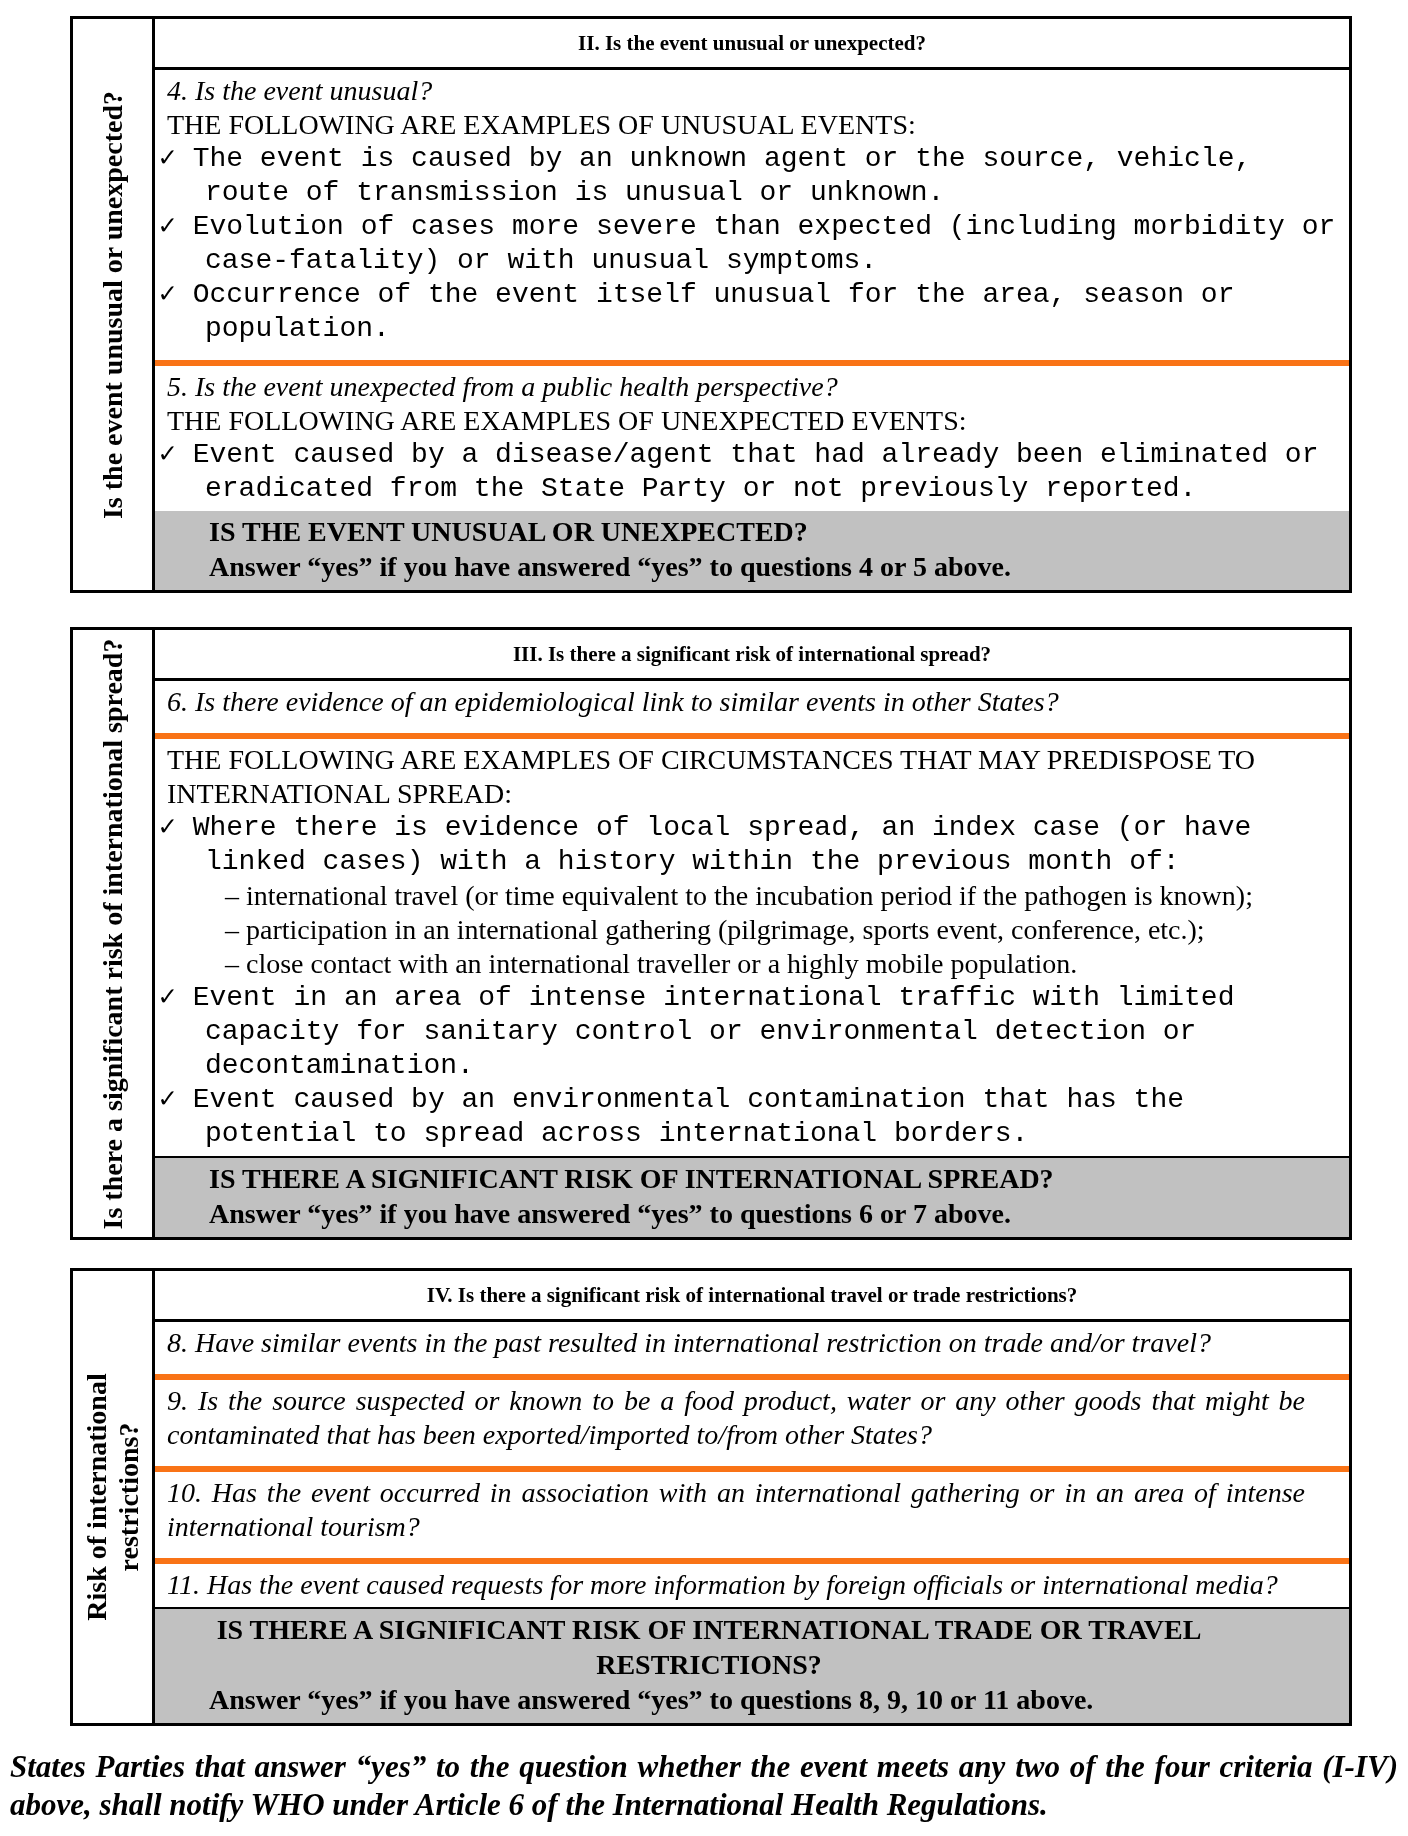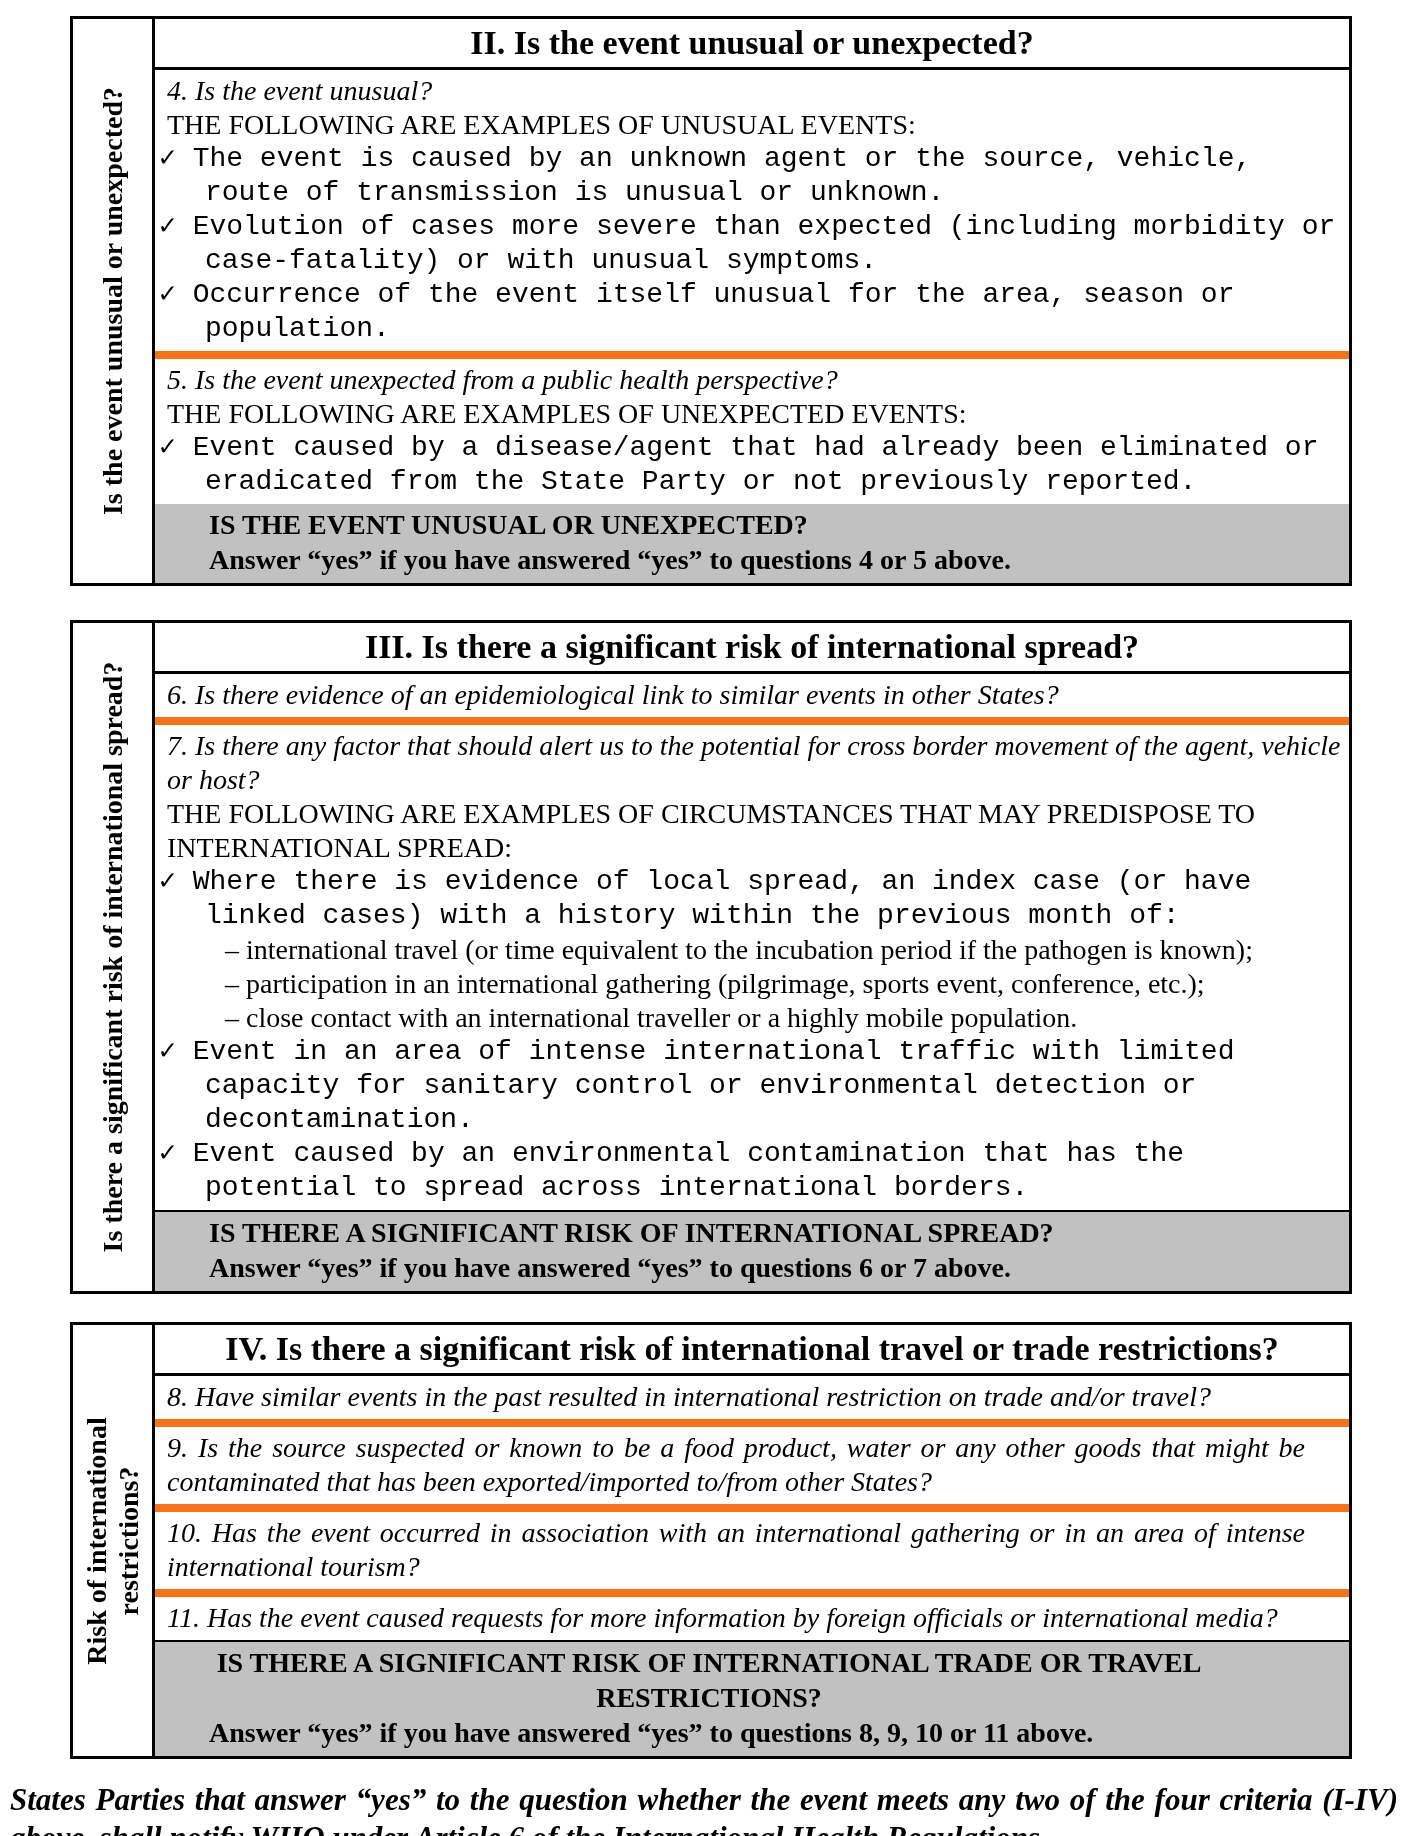--- a/index.html
+++ b/index.html
@@ -51,25 +51,25 @@
 
   .content { flex: 1 1 auto; display: flex; flex-direction: column; }
 
   .header-row {
     min-height: 51px;
     border-bottom: 3px solid #000;
     display: flex;
     align-items: center;
     justify-content: center;
     font-weight: bold;
-    font-size: 34px;
+    font-size: 21px;
     text-align: center;
   }
   .section { padding: 4px 0 5px 0; }
-  .section + .section { border-top: 8px solid #f97316; }
+  .section + .section { border-top: 6px solid #f97316; margin-top: 9px; }
 
   .line {
     font-size: 28px;
     line-height: 34px;
     padding-left: 12px;
     padding-right: 8px;
   }
   .question { font-style: italic; }
   .justify { text-align: justify; padding-right: 44px; }
   .check { padding-left: 50px; text-indent: -46px; font-family: Liberation Mono, monospace; }
@@ -135,21 +135,20 @@
       <div class="sidebar-label">Is there a significant risk of international spread?</div>
     </div>
     <div class="content">
       <div class="header-row">III. Is there a significant risk of international spread?</div>
 
       <div class="section">
         <div class="line question">6. Is there evidence of an epidemiological link to similar events in other States?</div>
       </div>
 
       <div class="section">
-        <div class="line question">7. Is there any factor that should alert us to the potential for cross border movement of the agent, vehicle or host?</div>
         <div class="line">THE FOLLOWING ARE EXAMPLES OF CIRCUMSTANCES THAT MAY PREDISPOSE TO INTERNATIONAL SPREAD:</div>
         <div class="line check">✓ Where there is evidence of local spread, an index case (or have linked cases) with a history within the previous month of:</div>
         <div class="line dash">– international travel (or time equivalent to the incubation period if the pathogen is known);</div>
         <div class="line dash">– participation in an international gathering (pilgrimage, sports event, conference, etc.);</div>
         <div class="line dash">– close contact with an international traveller or a highly mobile population.</div>
         <div class="line check">✓ Event in an area of intense international traffic with limited capacity for sanitary control or environmental detection or decontamination.</div>
         <div class="line check">✓ Event caused by an environmental contamination that has the potential to spread across international borders.</div>
       </div>
 
       <div class="summary">

